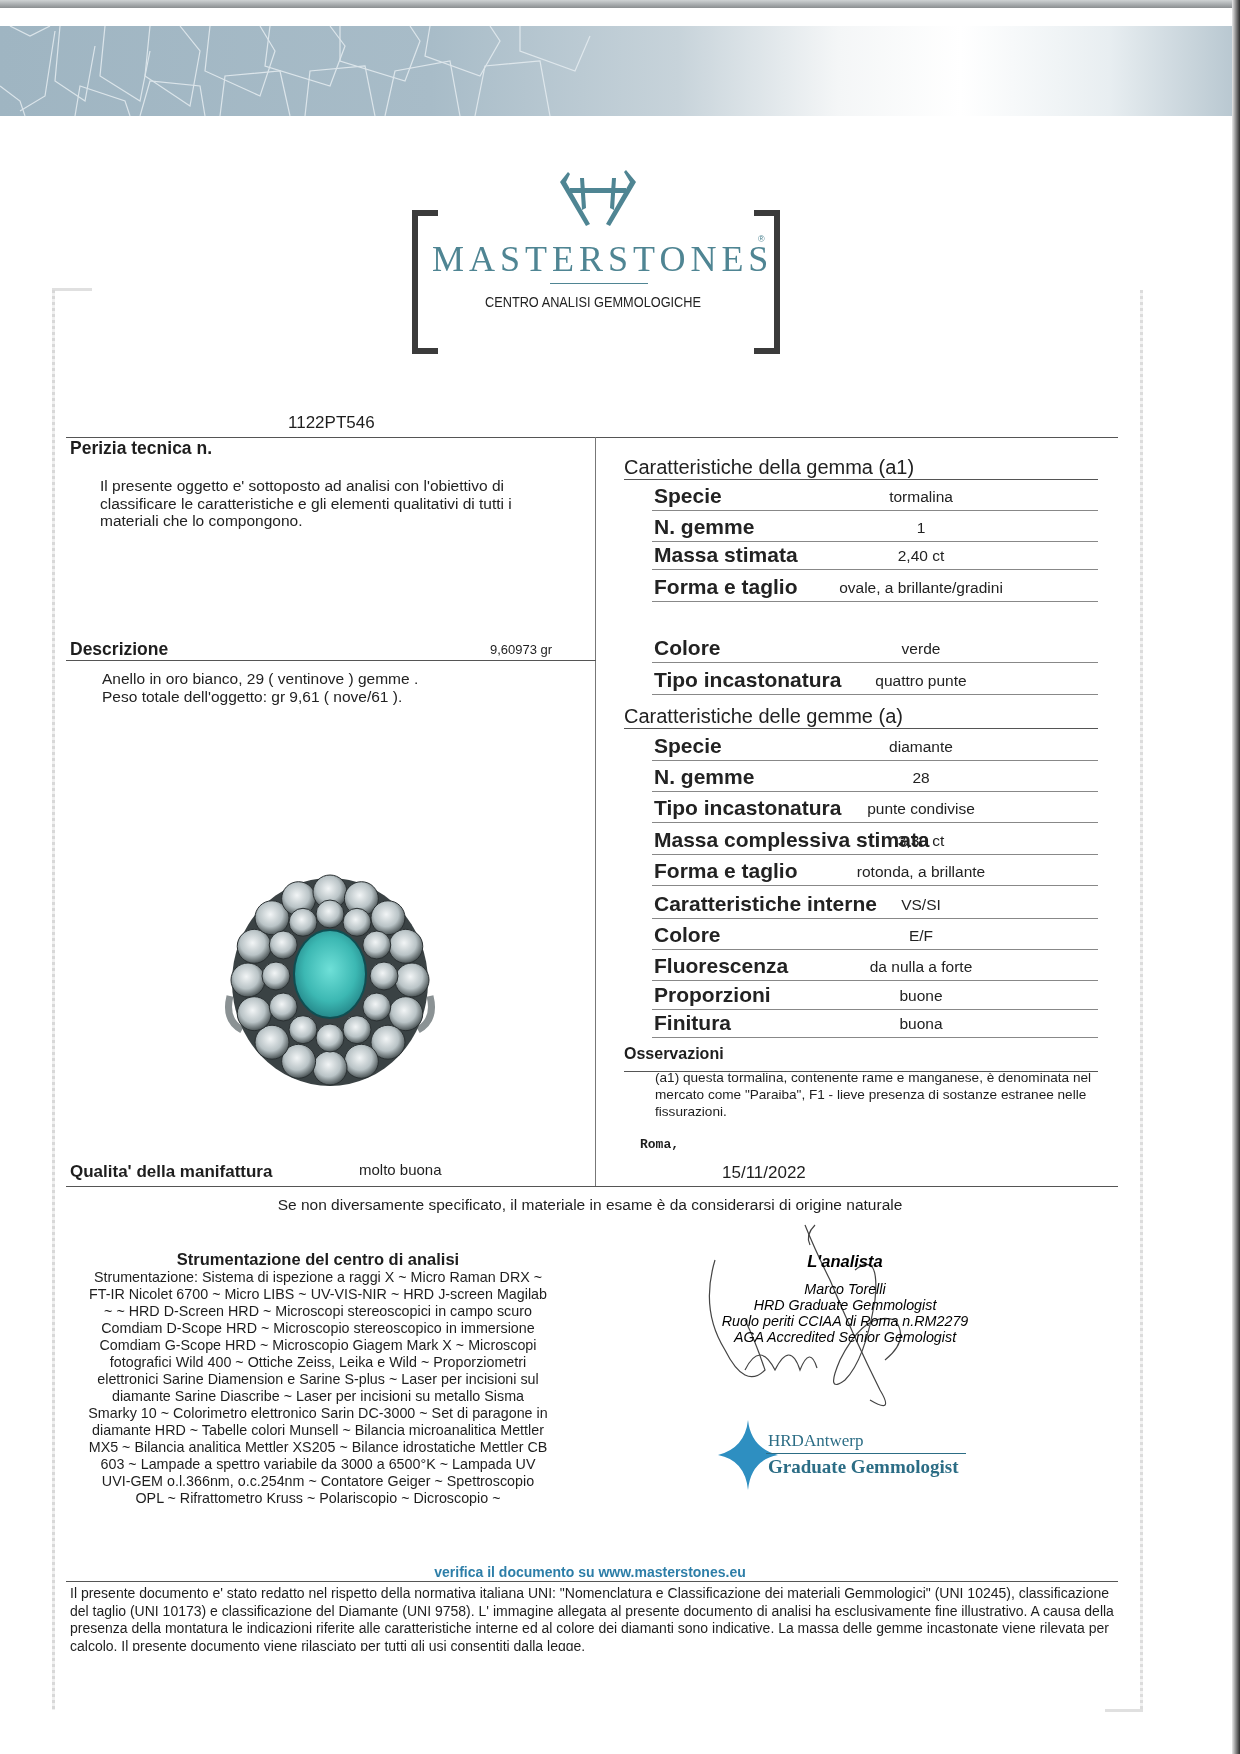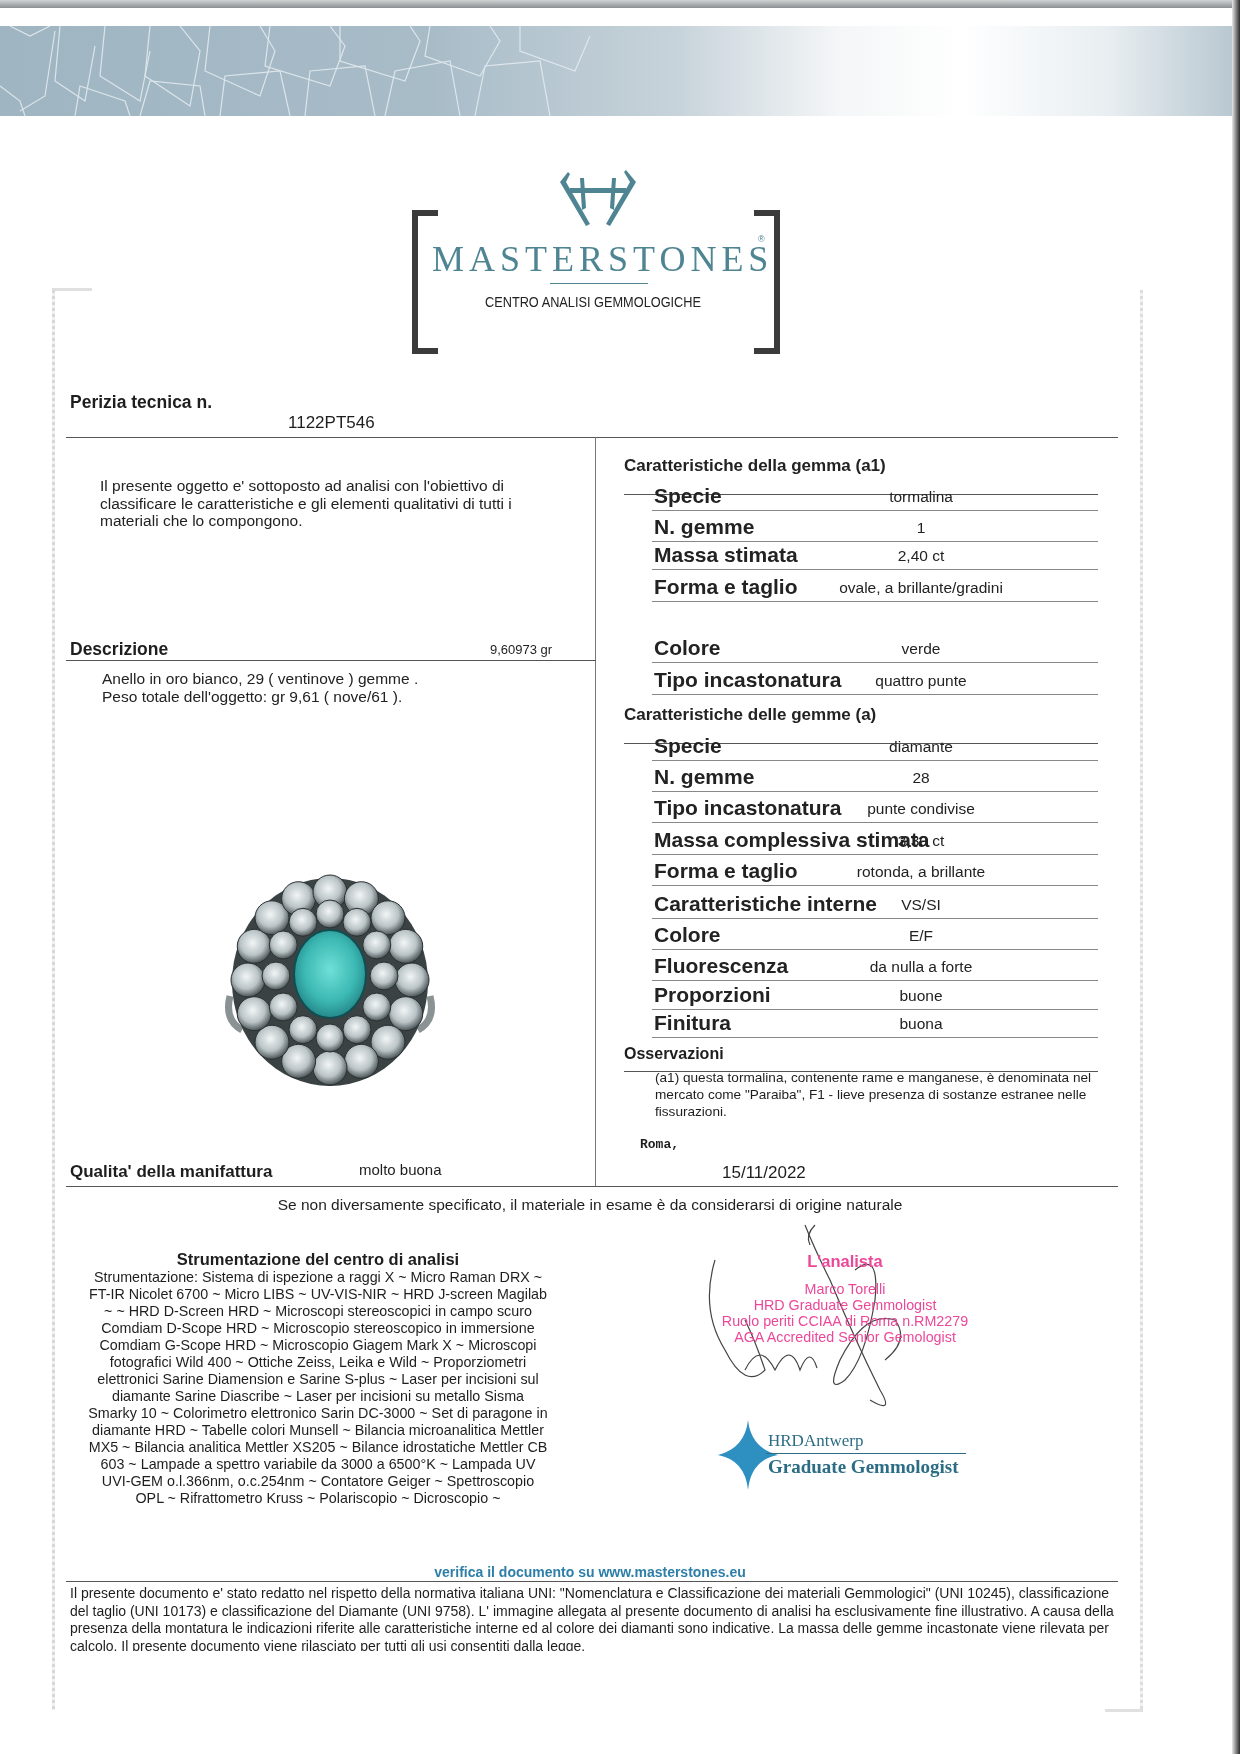--- a/index.html
+++ b/index.html
@@ -33,26 +33,26 @@
   .logo-icon { left: 556px; top: 168px; }
   .txt { font-size: 15px; color: #222; }
   .hr { height: 1px; background: #555; }
   .vline { width: 1px; background: #777; }
 
   
   .row { position: absolute; left: 652px; width: 446px; height: 30px; border-bottom: 1px solid #888; }
   .row .k { position: absolute; left: 2px; bottom: 2px; font-weight: bold; font-size: 21px; color: #222; }
   .row .v { position: absolute; left: 160px; width: 218px; text-align: center; bottom: 4px; font-size: 15.5px; color: #222; }
 
-  .section-title { position: absolute; left: 624px; width: 474px; font-weight: bold; font-size: 17px; color: #222; border-bottom: 1px solid #555; padding-bottom: 18px; }
+  .section-title { position: absolute; left: 624px; width: 474px; font-weight: normal; font-size: 20px; color: #222; border-bottom: 1px solid #555; padding-bottom: 0; }
 
   .instr { left: 88px; top: 1251px; width: 460px; text-align: center; font-size: 14.3px; line-height: 17px; color: #1e1e1e; }
   .instr .title { font-weight: bold; font-size: 16.5px; display: block; margin-bottom: 1px; }
 
-  .analyst { left: 720px; top: 1253px; width: 250px; text-align: center; font-size: 14.3px; line-height: 16px; color: #ec4899; }
+  .analyst { left: 720px; top: 1253px; width: 250px; text-align: center; font-size: 14.3px; line-height: 16px; color: #000000; font-style: italic; }
   .analyst .title { font-weight: bold; font-size: 16.5px; display:block; margin-bottom: 12px; }
   .hrd-name { left: 768px; top: 1431px; font-family: "Liberation Serif", serif; font-size: 17px; color: #2c6d85; }
   .hrd-rule { left: 766px; top: 1453px; width: 200px; height: 1px; background: #2c6d85; }
   .hrd-sub { left: 768px; top: 1456px; font-family: "Liberation Serif", serif; font-weight: bold; font-size: 19px; color: #2c6d85; }
 
   .verify { left: 60px; top: 1564px; width: 1060px; text-align: center; font-size: 14px; font-weight: bold; color: #2d7ea8; }
   .legal { left: 70px; top: 1585px; width: 1045px; height: 66px; overflow: hidden; font-size: 14px; line-height: 17.5px; color: #1e1e1e; }
 </style>
 </head>
 <body>
@@ -100,21 +100,21 @@
     </g>
   </svg>
 </div>
 <div class="abs bracket-l"></div>
 <div class="abs bracket-r"></div>
 <div class="abs logo-name">MASTERSTONES</div>
 <div class="abs logo-reg">®</div>
 <div class="abs logo-rule"></div>
 <div class="abs logo-sub">CENTRO ANALISI GEMMOLOGICHE</div>
 
-<div class="abs" style="left:70px;top:392px;font-weight:bold;font-size:17.5px;">Perizia tecnica  n.</div>
+<div class="abs" style="left:70px;top:438px;font-weight:bold;font-size:17.5px;">Perizia tecnica  n.</div>
 <div class="abs" style="left:288px;top:413px;font-size:17px;">1122PT546</div>
 <div class="abs hr" style="left:66px;top:437px;width:1052px;"></div>
 
 <div class="abs vline" style="left:595px;top:437px;height:750px;"></div>
 
 <div class="abs txt" style="left:100px;top:477px;width:470px;line-height:17.5px;font-size:15.5px;">Il presente oggetto e' sottoposto ad analisi con l'obiettivo di classificare le caratteristiche e gli elementi qualitativi di tutti i materiali che lo compongono.</div>
 
 <div class="abs" style="left:70px;top:639px;font-weight:bold;font-size:17.5px;">Descrizione</div>
 <div class="abs" style="left:490px;top:642px;font-size:13px;">9,60973 gr</div>
 <div class="abs hr" style="left:66px;top:660px;width:530px;"></div>

